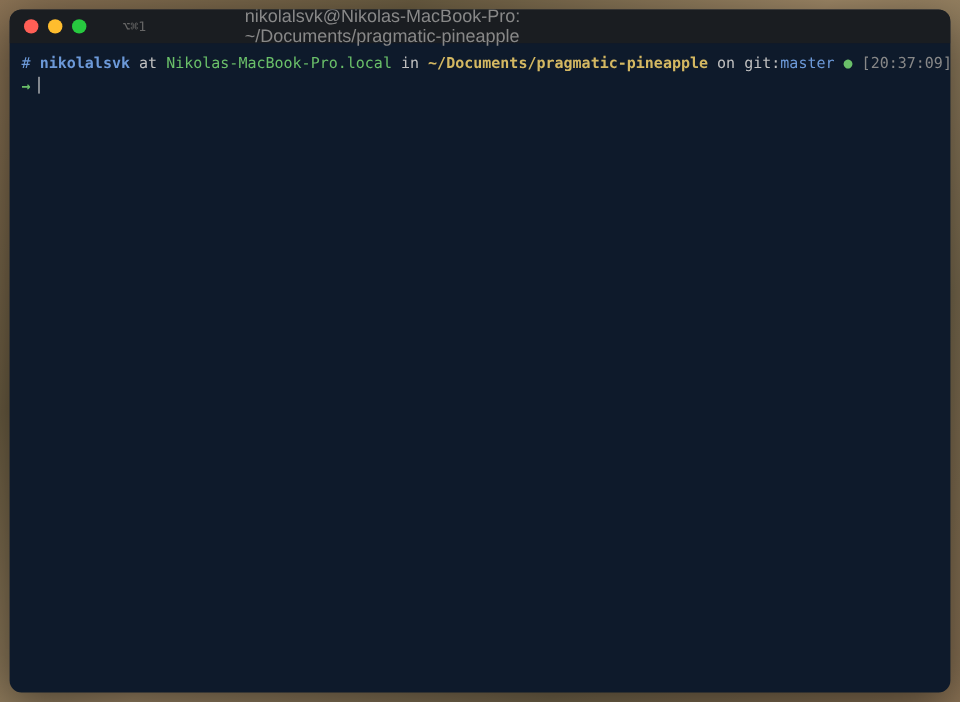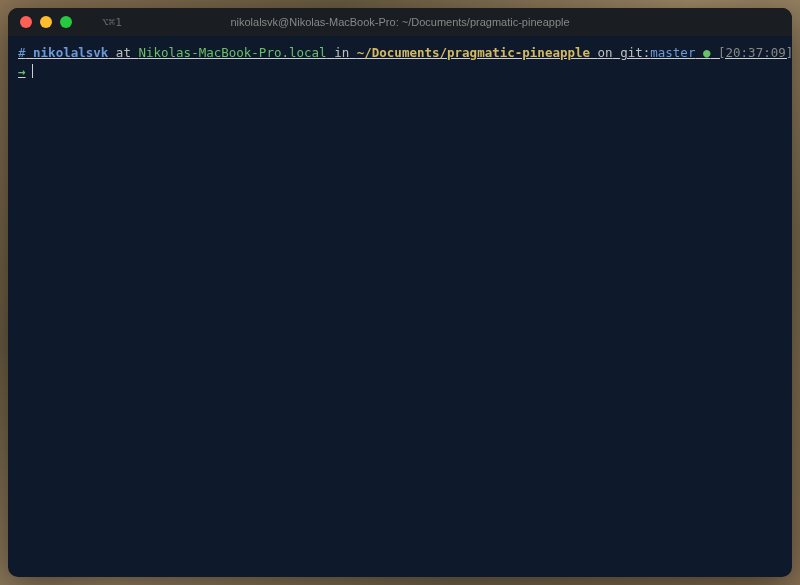--- a/index.html
+++ b/index.html
@@ -50,30 +50,29 @@
     .shortcut {
       margin-left: 30px;
       color: #666;
       font-size: 11px;
     }
     .window-title {
       position: absolute;
       left: 50%;
       transform: translateX(-50%);
       color: #888;
-      font-size: 11px;
+      font-size: 15px;
       font-family: -apple-system, BlinkMacSystemFont, sans-serif;
     }
     .terminal-body {
       padding: 8px 10px;
       font-size: 12.5px;
       line-height: 1.4;
       color: #d0d0d0;
       font-family: "Menlo", "Monaco", "Consolas", monospace;
-      text-decoration: underline;
     }
     .prompt-line {
       white-space: nowrap;
     }
     .hash { color: #6c99d8; }
     .username { color: #6c99d8; font-weight: bold; }
     .sep { color: #c0c0c0; }
     .hostname { color: #6abf69; }
     .path { color: #d4b862; font-weight: bold; }
     .git-label { color: #c0c0c0; }

